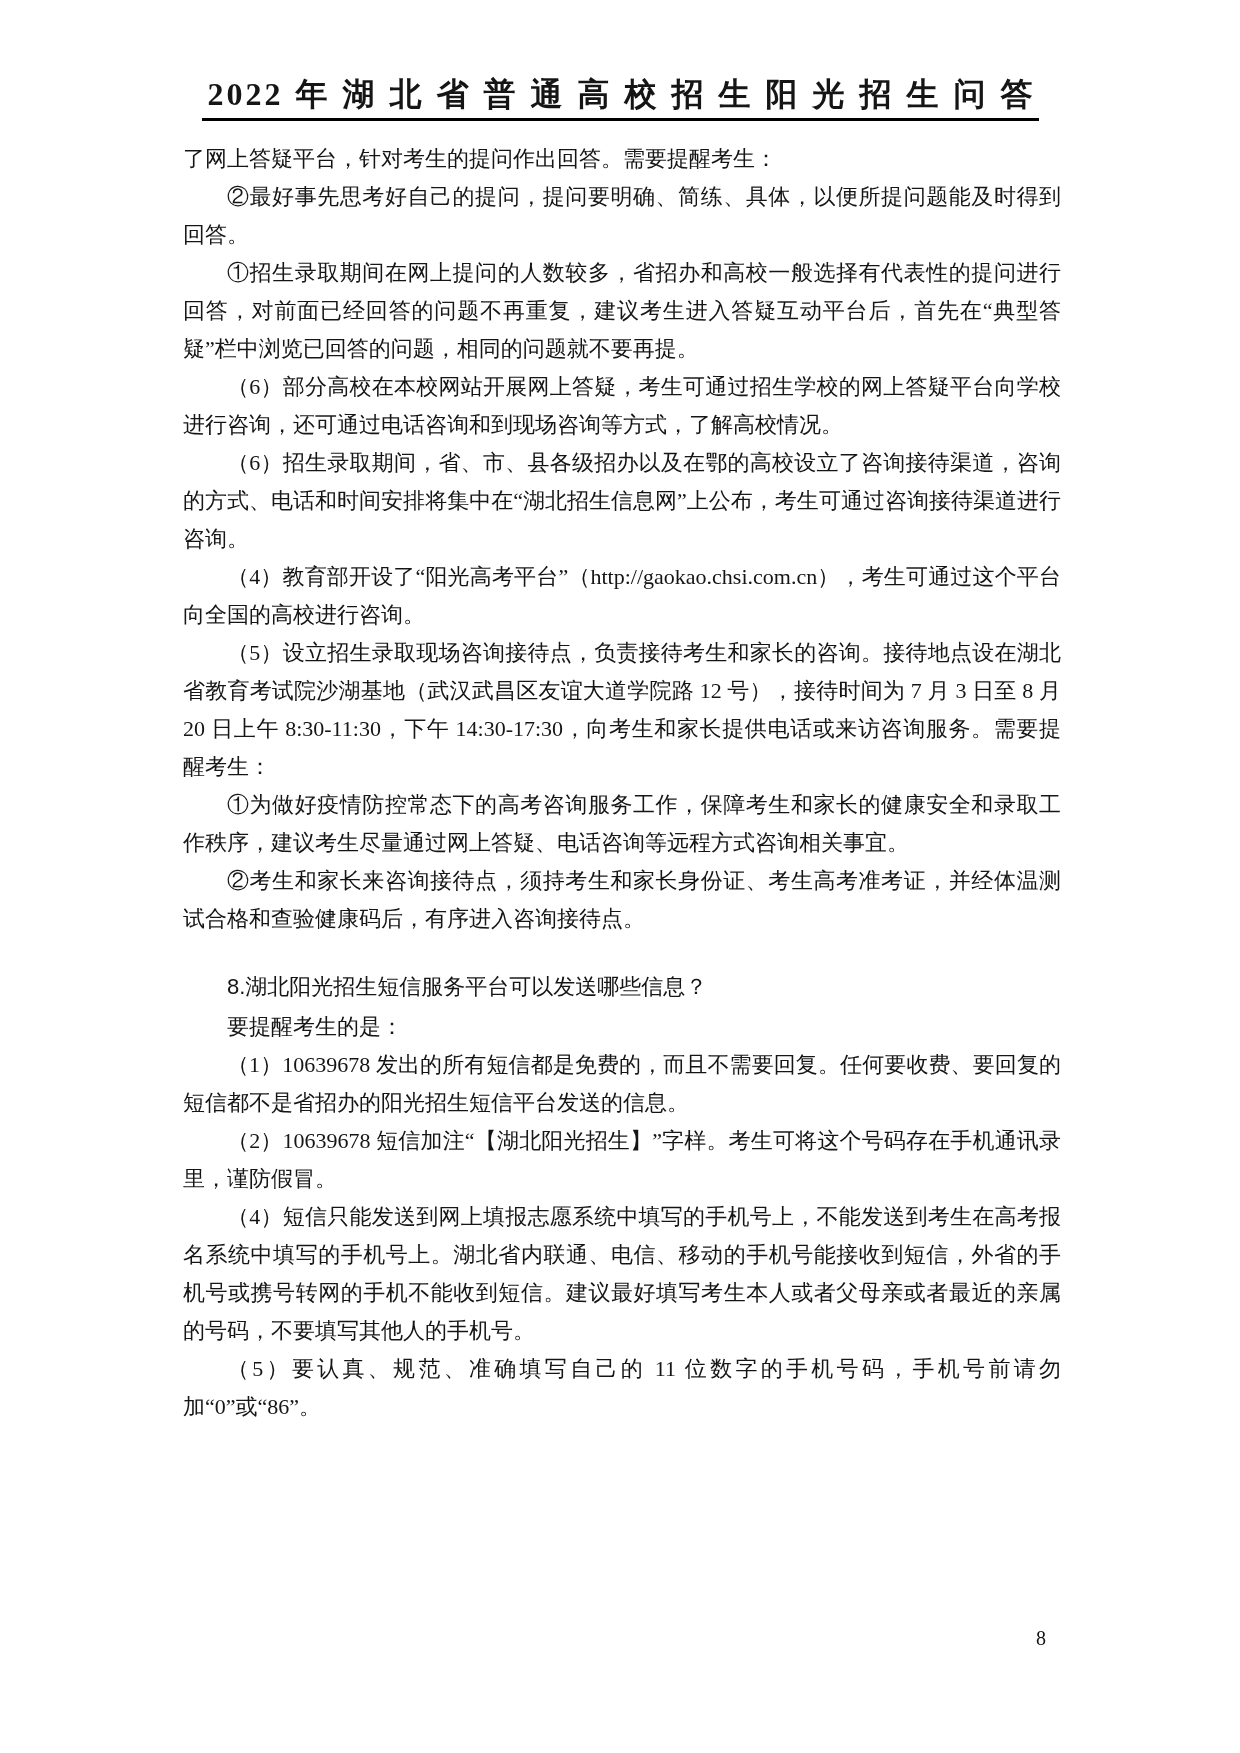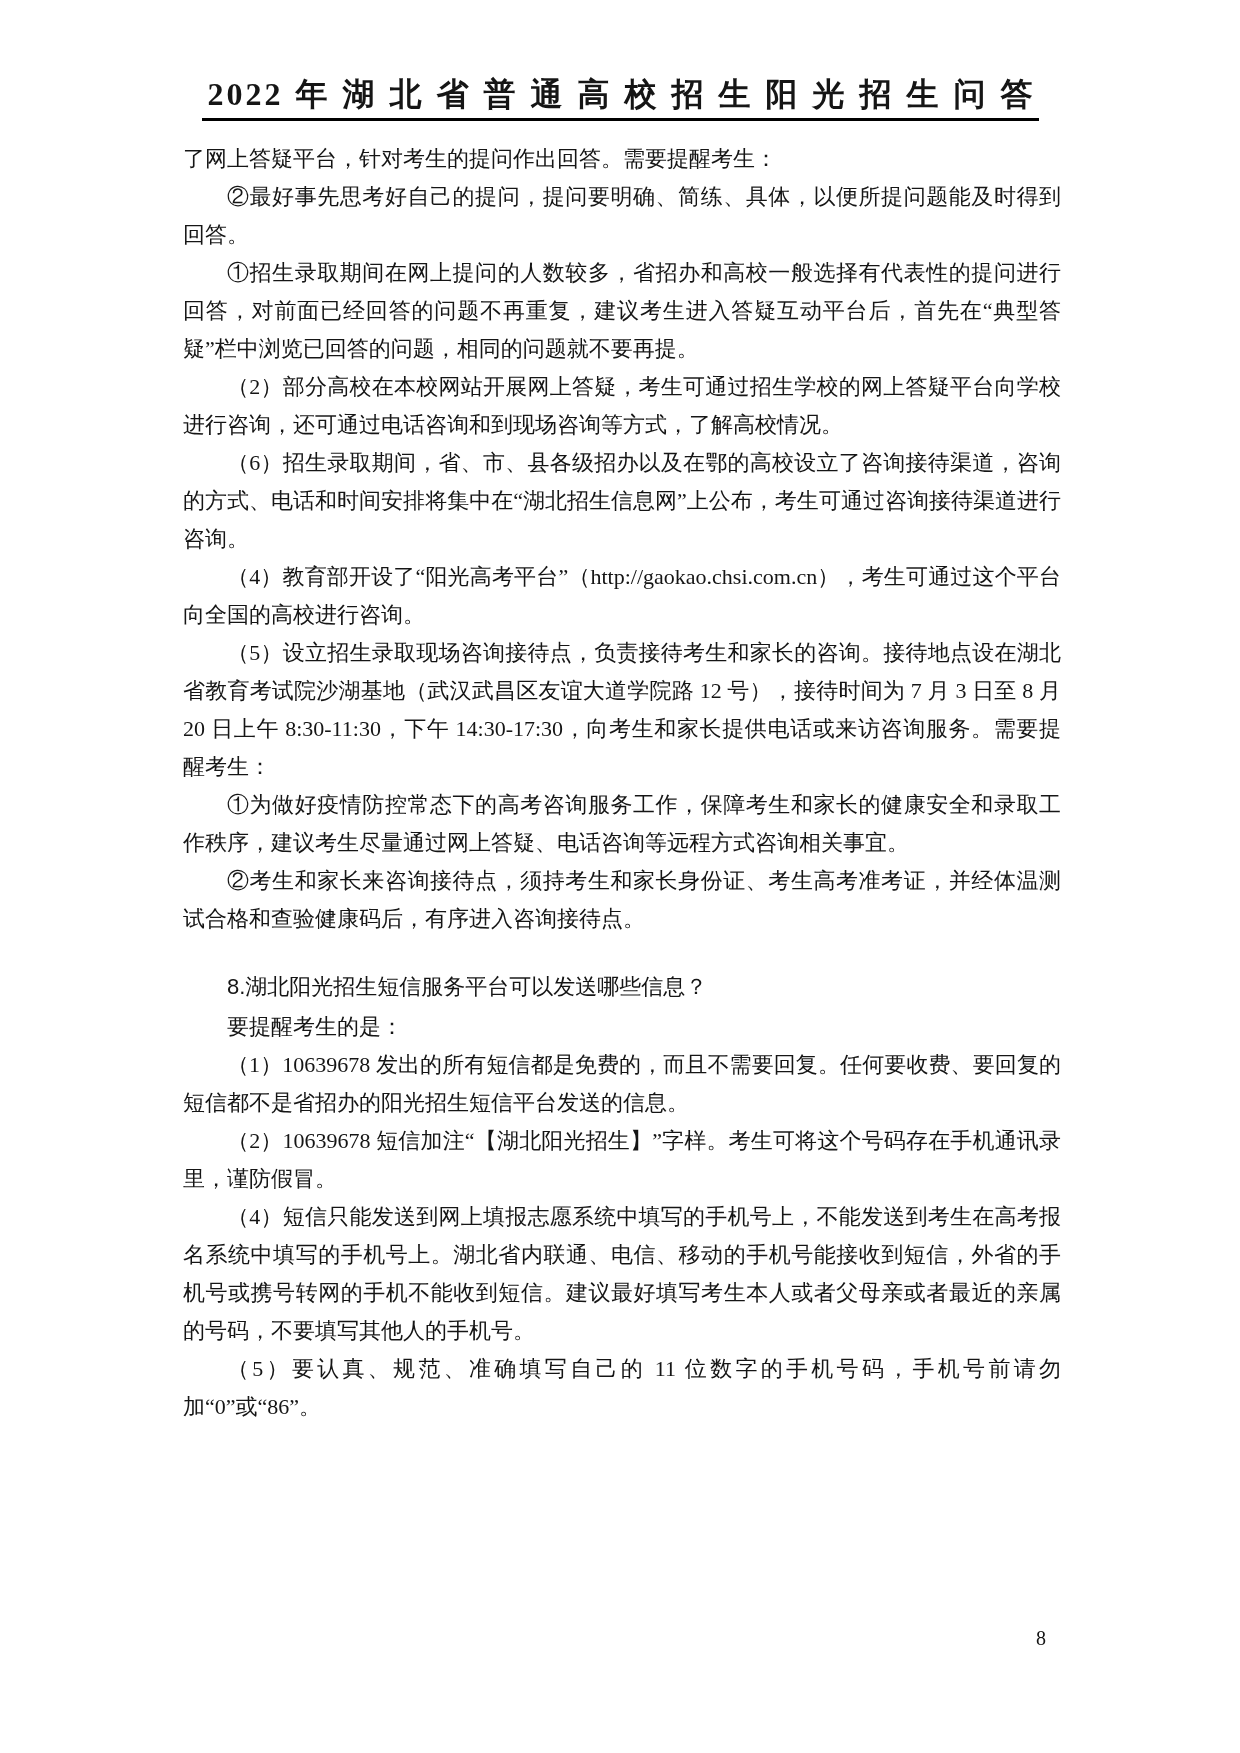--- a/index.html
+++ b/index.html
@@ -78,21 +78,21 @@
 <div class="sheet">
 
   <header class="doc-header">
     <h1 class="doc-title"><span class="title-year">2022</span><span class="title-text">年湖北省普通高校招生阳光招生问答</span></h1>
   </header>
 
   <main class="doc-content">
     <p class="para continuation">了网上答疑平台，针对考生的提问作出回答。需要提醒考生：</p>
     <p class="para">②最好事先思考好自己的提问，提问要明确、简练、具体，以便所提问题能及时得到回答。</p>
     <p class="para">①招生录取期间在网上提问的人数较多，省招办和高校一般选择有代表性的提问进行回答，对前面已经回答的问题不再重复，建议考生进入答疑互动平台后，首先在“典型答疑”栏中浏览已回答的问题，相同的问题就不要再提。</p>
-    <p class="para">（2）部分高校在本校网站开展网上答疑，考生可通过招生学校的网上答疑平台向学校进行咨询，还可通过电话咨询和到现场咨询等方式，了解高校情况。</p>
+    <p class="para">（6）部分高校在本校网站开展网上答疑，考生可通过招生学校的网上答疑平台向学校进行咨询，还可通过电话咨询和到现场咨询等方式，了解高校情况。</p>
     <p class="para">（6）招生录取期间，省、市、县各级招办以及在鄂的高校设立了咨询接待渠道，咨询的方式、电话和时间安排将集中在“湖北招生信息网”上公布，考生可通过咨询接待渠道进行咨询。</p>
     <p class="para">（4）教育部开设了“阳光高考平台”（http://gaokao.chsi.com.cn），考生可通过这个平台向全国的高校进行咨询。</p>
     <p class="para">（5）设立招生录取现场咨询接待点，负责接待考生和家长的咨询。接待地点设在湖北省教育考试院沙湖基地（武汉武昌区友谊大道学院路 12 号），接待时间为 7 月 3 日至 8 月 20 日上午 8:30-11:30，下午 14:30-17:30，向考生和家长提供电话或来访咨询服务。需要提醒考生：</p>
     <p class="para">①为做好疫情防控常态下的高考咨询服务工作，保障考生和家长的健康安全和录取工作秩序，建议考生尽量通过网上答疑、电话咨询等远程方式咨询相关事宜。</p>
     <p class="para">②考生和家长来咨询接待点，须持考生和家长身份证、考生高考准考证，并经体温测试合格和查验健康码后，有序进入咨询接待点。</p>
     <p class="para heading">8.湖北阳光招生短信服务平台可以发送哪些信息？</p>
     <p class="para">要提醒考生的是：</p>
     <p class="para">（1）10639678 发出的所有短信都是免费的，而且不需要回复。任何要收费、要回复的短信都不是省招办的阳光招生短信平台发送的信息。</p>
     <p class="para">（2）10639678 短信加注“【湖北阳光招生】”字样。考生可将这个号码存在手机通讯录里，谨防假冒。</p>
     <p class="para">（4）短信只能发送到网上填报志愿系统中填写的手机号上，不能发送到考生在高考报名系统中填写的手机号上。湖北省内联通、电信、移动的手机号能接收到短信，外省的手机号或携号转网的手机不能收到短信。建议最好填写考生本人或者父母亲或者最近的亲属的号码，不要填写其他人的手机号。</p>

